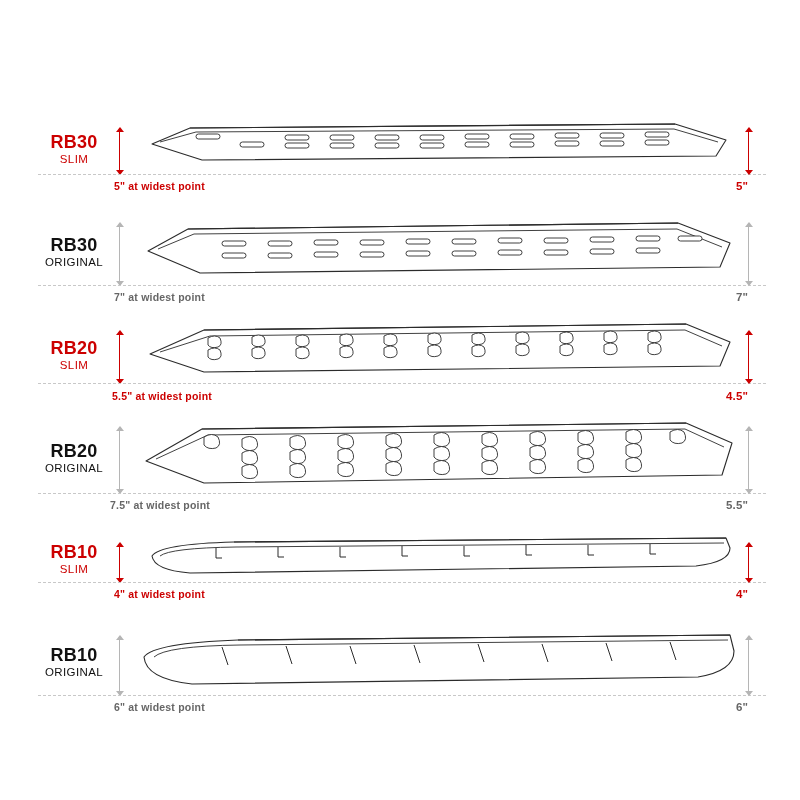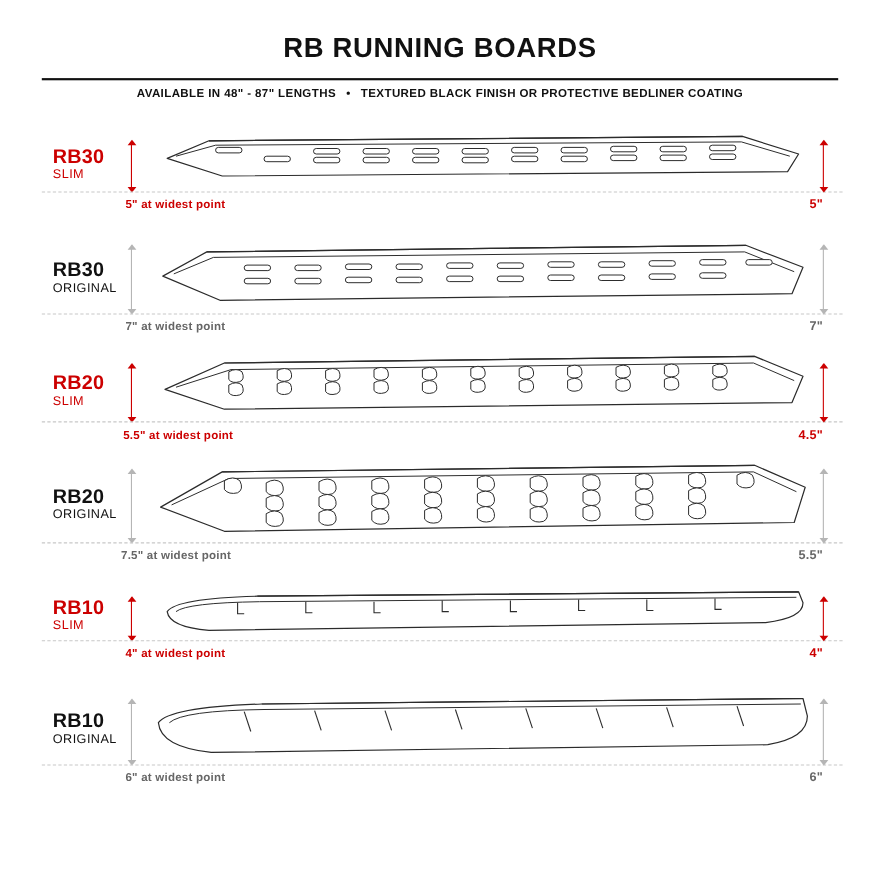--- a/index.html
+++ b/index.html
@@ -71,22 +71,23 @@
   .baseline {
     position: absolute;
     left: 38px;
     right: 34px;
     border-top: 1px dashed #c8c8c8;
   }
 
   
   .label-block {
     position: absolute;
-    left: 48px;
+    left: 28px;
     width: 92px;
+    text-align: center;
   }
   .model {
     font-size: 18px;
     font-weight: bold;
     line-height: 20px;
     letter-spacing: 0.2px;
   }
   .variant {
     font-size: 11.5px;
     line-height: 14px;
@@ -153,29 +154,20 @@
     width: 620px;
     height: 103px;
   }
   .board-art svg { display: block; }
 </style>
 </head>
 <body>
 
 <div class="page">
 
-  <div class="header">
-    <h1 class="title">RB RUNNING BOARDS</h1>
-    <div class="subtitle-rule"></div>
-    <div class="subtitle">
-      <span>AVAILABLE IN 48" - 87" LENGTHS</span>
-      <span class="sub-dot">•</span>
-      <span>TEXTURED BLACK FINISH OR PROTECTIVE BEDLINER COATING</span>
-    </div>
-  </div>
 
   <div class="rows">
 
     <div class="row">
       <div class="label-block red" style="top:28px;">
         <div class="model">RB30</div>
         <div class="variant">SLIM</div>
       </div>
 
       <div class="vbar red" style="left:119px; top:24px; height:46px;">

